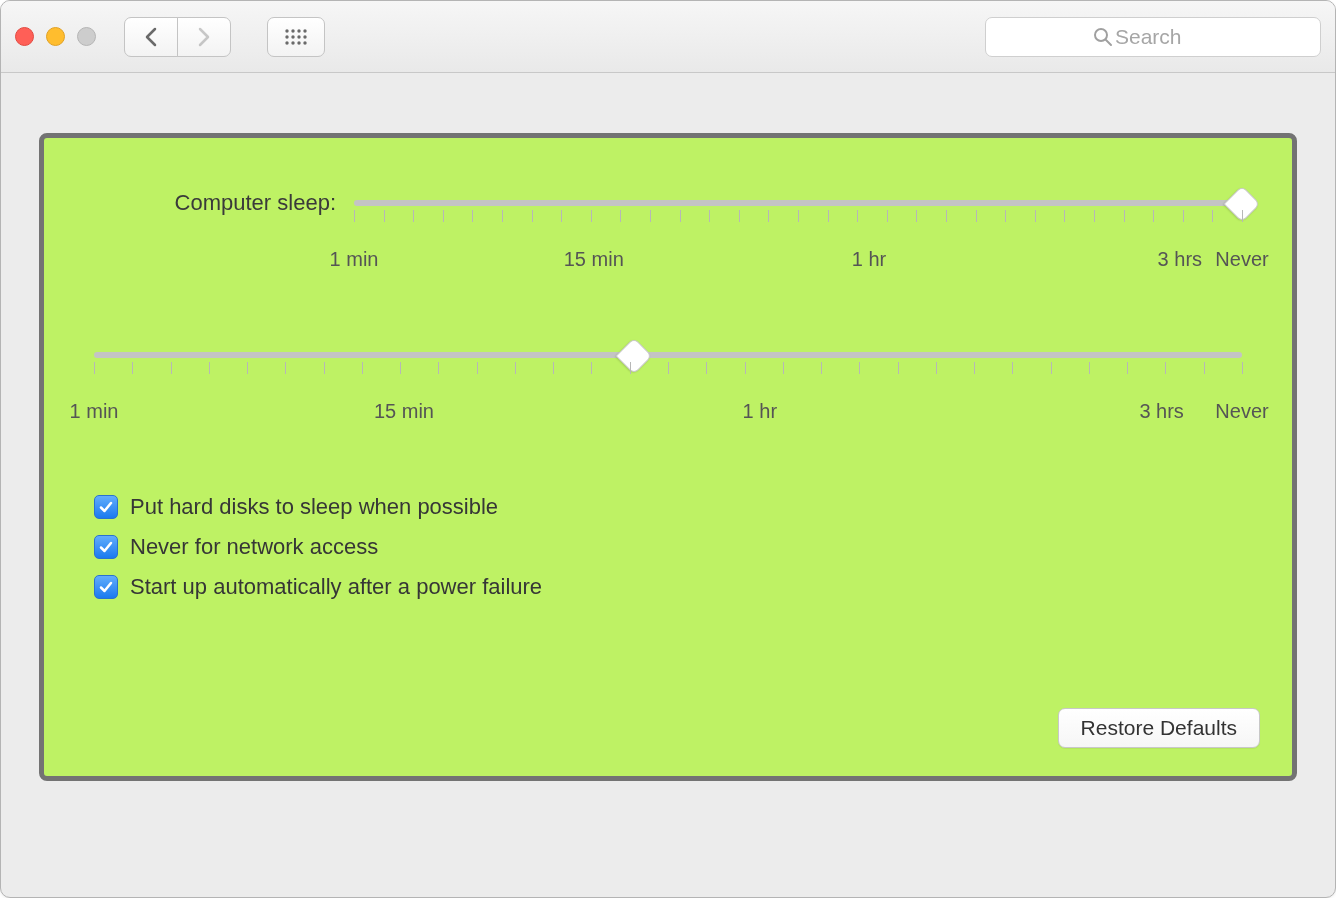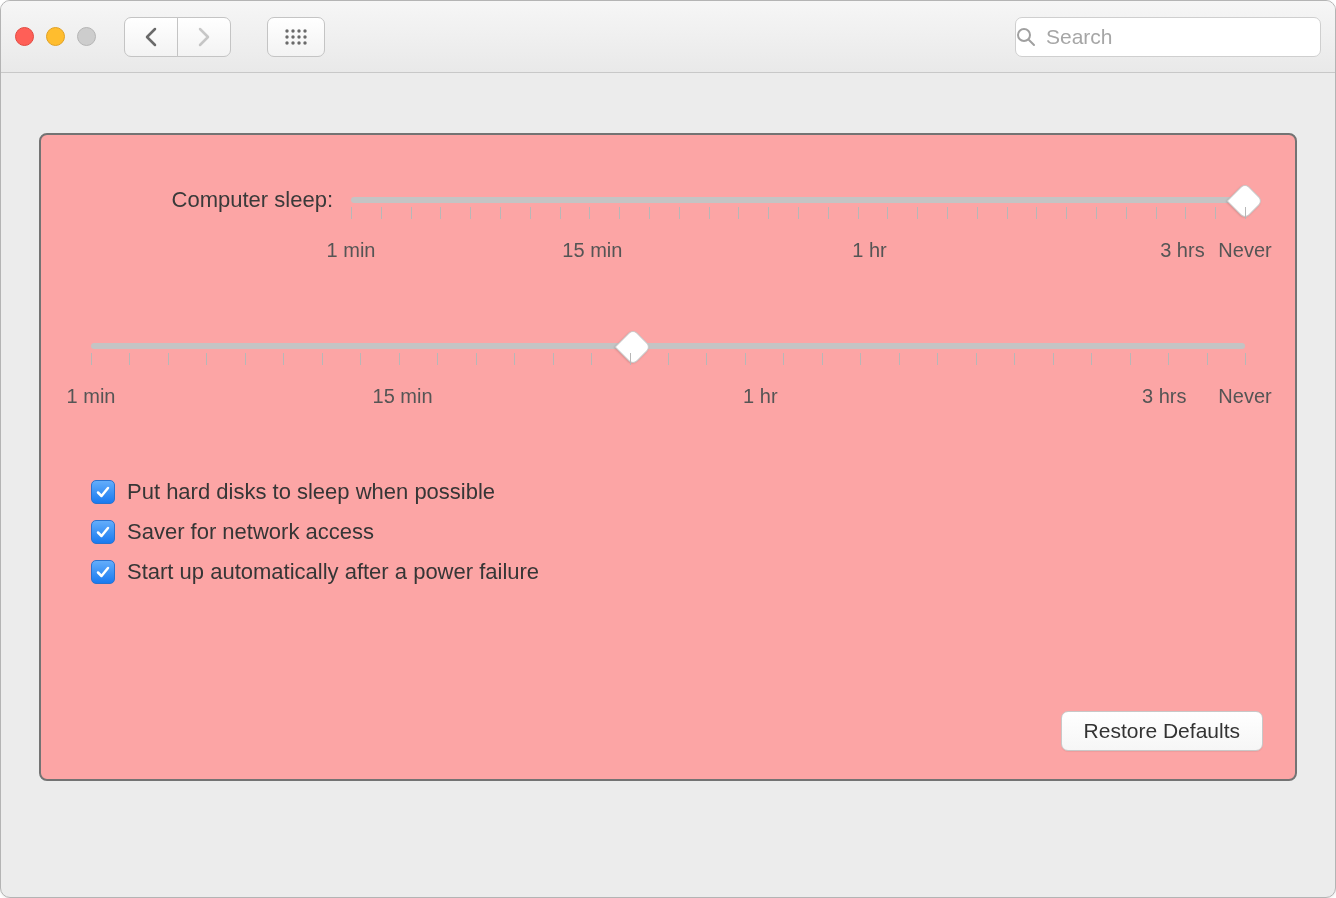--- a/index.html
+++ b/index.html
@@ -71,51 +71,51 @@
   .title-text {
     position: absolute;
     left: 0; right: 0;
     text-align: center;
     font-size: 22px;
     color: #4b4b4b;
     pointer-events: none;
   }
   .search-wrap {
     margin-left: auto;
-    width: 306px;
+    width: 336px;
     height: 40px;
     background: #ffffff;
     border: 1px solid #cfcfcf;
     border-radius: 7px;
     display: flex;
     align-items: center;
-    justify-content: flex-start;
-    gap: 8px;
+    justify-content: center;
+    gap: 0;
     color: #9b9b9b;
     font-size: 21px;
   }
   .search-wrap input {
     border: none;
     outline: none;
     background: transparent;
     font-size: 21px;
     width: 100px;
     color: #333;
   }
   .search-wrap input::placeholder { color: #a6a6a6; }
 
   
   .content {
     flex: 1;
     padding: 60px 38px 0 38px;
     position: relative;
   }
   .panel {
-    background: #fca5a5;
-    border: 2px solid #737373;
+    background: #bef264;
+    border: 5px solid #737373;
     border-radius: 8px;
     padding: 52px 50px 30px 50px;
     height: 648px;
     position: relative;
   }
 
   .slider-row {
     display: flex;
     align-items: flex-start;
     margin-bottom: 70px;
@@ -157,21 +157,21 @@
   }
   .tick {
     position: absolute;
     top: 0;
     width: 1px;
     height: 12px;
     background: #b7b7b7;
   }
   .tick-labels {
     position: relative;
-    margin-top: 18px;
+    margin-top: 24px;
     font-size: 20px;
     color: #555;
     height: 24px;
   }
   .tick-labels span {
     position: absolute;
     transform: translateX(-50%);
     white-space: nowrap;
   }
 
@@ -396,21 +396,21 @@
               </svg>
             </div>
             <span>Put hard disks to sleep when possible</span>
           </div>
           <div class="check-row">
             <div class="checkbox">
               <svg width="16" height="16" viewBox="0 0 16 16">
                 <path d="M3 8.5 L6.5 12 L13 4" fill="none" stroke="#ffffff" stroke-width="2.5" stroke-linecap="round" stroke-linejoin="round"></path>
               </svg>
             </div>
-            <span>Saver for network access</span>
+            <span>Never for network access</span>
           </div>
           <div class="check-row">
             <div class="checkbox">
               <svg width="16" height="16" viewBox="0 0 16 16">
                 <path d="M3 8.5 L6.5 12 L13 4" fill="none" stroke="#ffffff" stroke-width="2.5" stroke-linecap="round" stroke-linejoin="round"></path>
               </svg>
             </div>
             <span>Start up automatically after a power failure</span>
           </div>
         </div>

